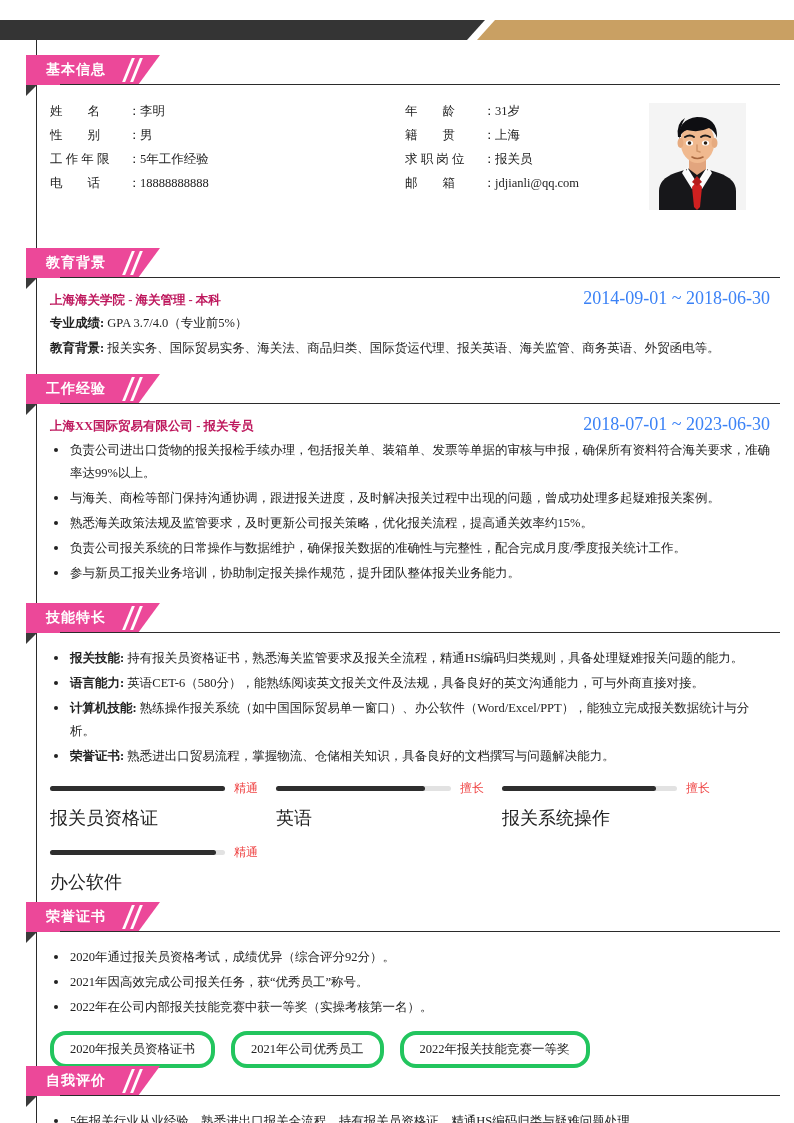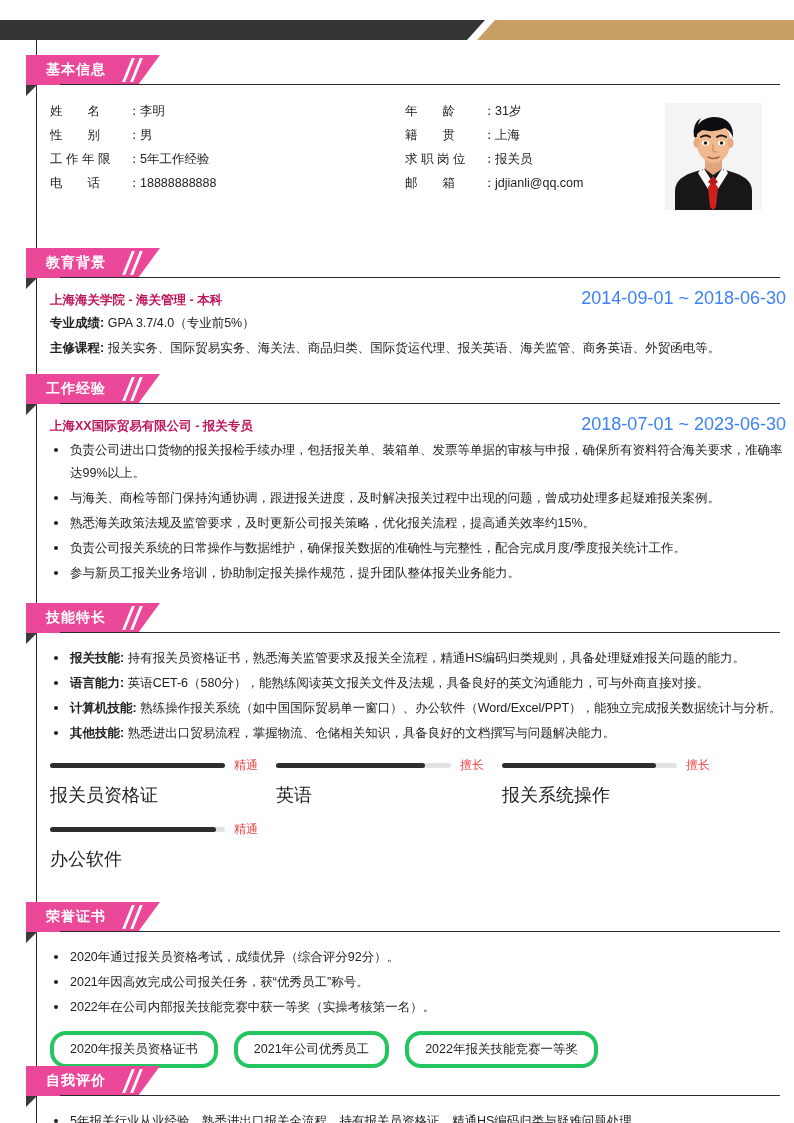--- a/index.html
+++ b/index.html
@@ -45,21 +45,21 @@
   .sec-tab .s1{ right:30px; }
   .sec-tab .s2{ right:22px; }
   .sec-tail{
     position:absolute; left:26px; top:30px; width:11px; height:11px;
     background:#3a3a3a;
     clip-path:polygon(0 0, 100% 0, 0 100%);
   }
   .sec-rule{
     position:absolute; left:60px; top:29px; right:14px; height:1px; background:#2b2b2b;
   }
-  .sec-body{ position:relative; padding-left:50px; padding-right:8px; padding-top:10px; }
+  .sec-body{ position:relative; padding-left:50px; padding-right:24px; padding-top:10px;font-family:Liberation Serif, serif; }
 
   
   .info-grid{ position:relative; }
   .info-row{ display:flex; height:24px; align-items:center; font-size:12.5px; }
   .info-cell{ display:flex; align-items:center; }
   .info-cell.left{ width:355px; }
   .info-label{ width:78px; color:#222; letter-spacing:0px; white-space:pre; }
   .info-colon{ width:12px; color:#222; }
   .info-value{ color:#222; }
 
@@ -232,21 +232,21 @@
     <div class="sec-body">
       <div class="row-between">
         <span class="strong">上海海关学院 - 海关管理 - 本科</span>
         <span class="date">2014-09-01 ~ 2018-06-30</span>
       </div>
       <div class="line">
         <b>专业成绩:</b>
         <span>GPA 3.7/4.0（专业前5%）</span>
       </div>
       <div class="line">
-        <b>主修课程:</b>
+        <b>教育背景:</b>
         <span>报关实务、国际贸易实务、海关法、商品归类、国际货运代理、报关英语、海关监管、商务英语、外贸函电等。</span>
       </div>
     </div>
   </div>
 
   <div class="section" style="top:374px;">
     <div class="sec-head">
       <div class="sec-tab">
         <span>工作经验</span>
         <span class="slash s1"></span>
@@ -285,21 +285,21 @@
         <li>
           <b>报关技能:</b><span> 持有报关员资格证书，熟悉海关监管要求及报关全流程，精通HS编码归类规则，具备处理疑难报关问题的能力。</span>
         </li>
         <li>
           <b>语言能力:</b><span> 英语CET-6（580分），能熟练阅读英文报关文件及法规，具备良好的英文沟通能力，可与外商直接对接。</span>
         </li>
         <li>
           <b>计算机技能:</b><span> 熟练操作报关系统（如中国国际贸易单一窗口）、办公软件（Word/Excel/PPT），能独立完成报关数据统计与分析。</span>
         </li>
         <li>
-          <b>其他技能:</b><span> 熟悉进出口贸易流程，掌握物流、仓储相关知识，具备良好的文档撰写与问题解决能力。</span>
+          <b>荣誉证书:</b><span> 熟悉进出口贸易流程，掌握物流、仓储相关知识，具备良好的文档撰写与问题解决能力。</span>
         </li>
       </ul>
 
       <div class="skills-bars">
         <div class="skill">
           <div class="skill-top">
             <div class="track">
               <div class="fill" style="width: 100%;"></div>
             </div>
             <span class="lvl">精通</span>

